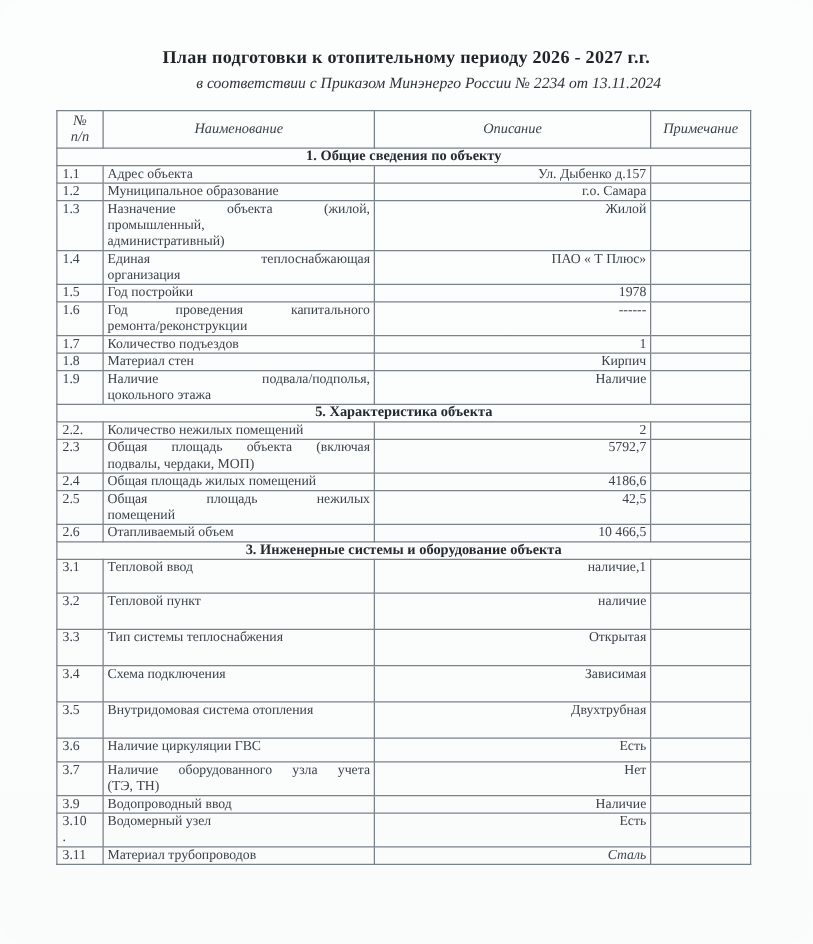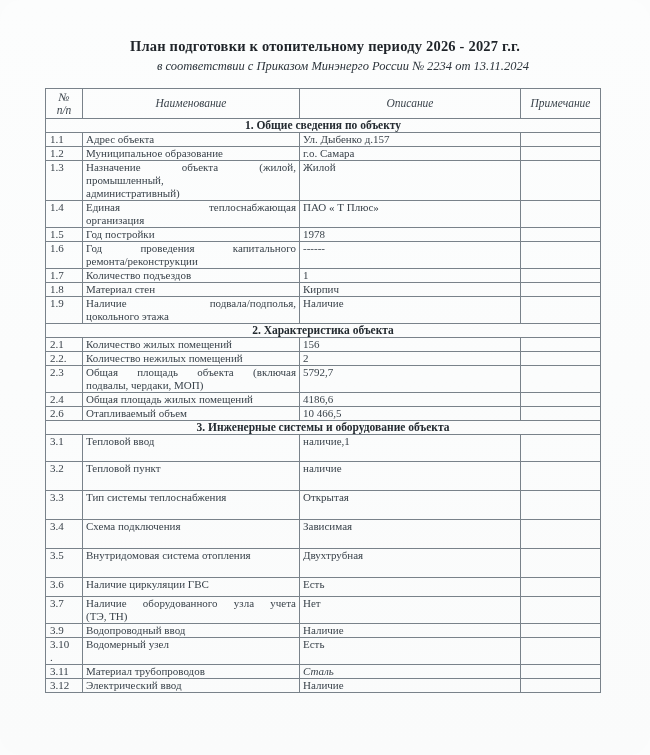--- a/index.html
+++ b/index.html
@@ -75,21 +75,21 @@
   }
   td.num-cell {
     padding-left: 4px;
     white-space: pre-line;
   }
   td.name-cell { text-align: left; }
   td.name-cell .line.j {
     text-align: justify;
     text-align-last: justify;
   }
-  td.value-cell { text-align: left; }
+  td.value-cell { text-align: right; }
   td.value-cell.italic { font-style: italic; }
   td.note-cell {}
 </style>
 </head>
 <body>
 
 <div class="doc">
   <div class="title">План подготовки к отопительному периоду 2026 - 2027 г.г.</div>
   <div class="subtitle">в соответствии с Приказом Минэнерго России № 2234 от 13.11.2024</div>
 
@@ -174,47 +174,50 @@
         <tr>
           <td class="num-cell">1.9</td>
           <td class="name-cell">
             <div class="line j">Наличие подвала/подполья,</div>
             <div class="line">цокольного этажа</div>
           </td>
           <td class="value-cell">Наличие</td>
           <td class="note-cell"></td>
         </tr>
         <tr>
-          <td colspan="4" class="section-cell">2. Характеристика объекта</td>
-        </tr>
-        <tr>
-          <td class="num-cell">2.1</td>
-          <td class="name-cell">Количество жилых помещений</td>
-          <td class="value-cell">156</td>
-          <td class="note-cell"></td>
+          <td colspan="4" class="section-cell">5. Характеристика объекта</td>
         </tr>
         <tr>
           <td class="num-cell">2.2.</td>
           <td class="name-cell">Количество нежилых помещений</td>
           <td class="value-cell">2</td>
           <td class="note-cell"></td>
         </tr>
         <tr>
           <td class="num-cell">2.3</td>
           <td class="name-cell">
             <div class="line j">Общая площадь объекта (включая</div>
             <div class="line">подвалы, чердаки, МОП)</div>
           </td>
           <td class="value-cell">5792,7</td>
           <td class="note-cell"></td>
         </tr>
         <tr>
           <td class="num-cell">2.4</td>
           <td class="name-cell">Общая площадь жилых помещений</td>
           <td class="value-cell">4186,6</td>
+          <td class="note-cell"></td>
+        </tr>
+        <tr>
+          <td class="num-cell">2.5</td>
+          <td class="name-cell">
+            <div class="line j">Общая площадь нежилых</div>
+            <div class="line">помещений</div>
+          </td>
+          <td class="value-cell">42,5</td>
           <td class="note-cell"></td>
         </tr>
         <tr>
           <td class="num-cell">2.6</td>
           <td class="name-cell">Отапливаемый объем</td>
           <td class="value-cell">10 466,5</td>
           <td class="note-cell"></td>
         </tr>
         <tr>
           <td colspan="4" class="section-cell">3. Инженерные системы и оборудование объекта</td>
@@ -276,21 +279,15 @@
           <td class="name-cell" style="height: 26px;">Водомерный узел</td>
           <td class="value-cell" style="height: 26px;">Есть</td>
           <td class="note-cell" style="height: 26px;"></td>
         </tr>
         <tr>
           <td class="num-cell">3.11</td>
           <td class="name-cell">Материал трубопроводов</td>
           <td class="value-cell italic">Сталь</td>
           <td class="note-cell"></td>
         </tr>
-        <tr>
-          <td class="num-cell">3.12</td>
-          <td class="name-cell">Электрический ввод</td>
-          <td class="value-cell">Наличие</td>
-          <td class="note-cell"></td>
-        </tr>
       </tbody>
   </table>
 </div>
 
 </body></html>

